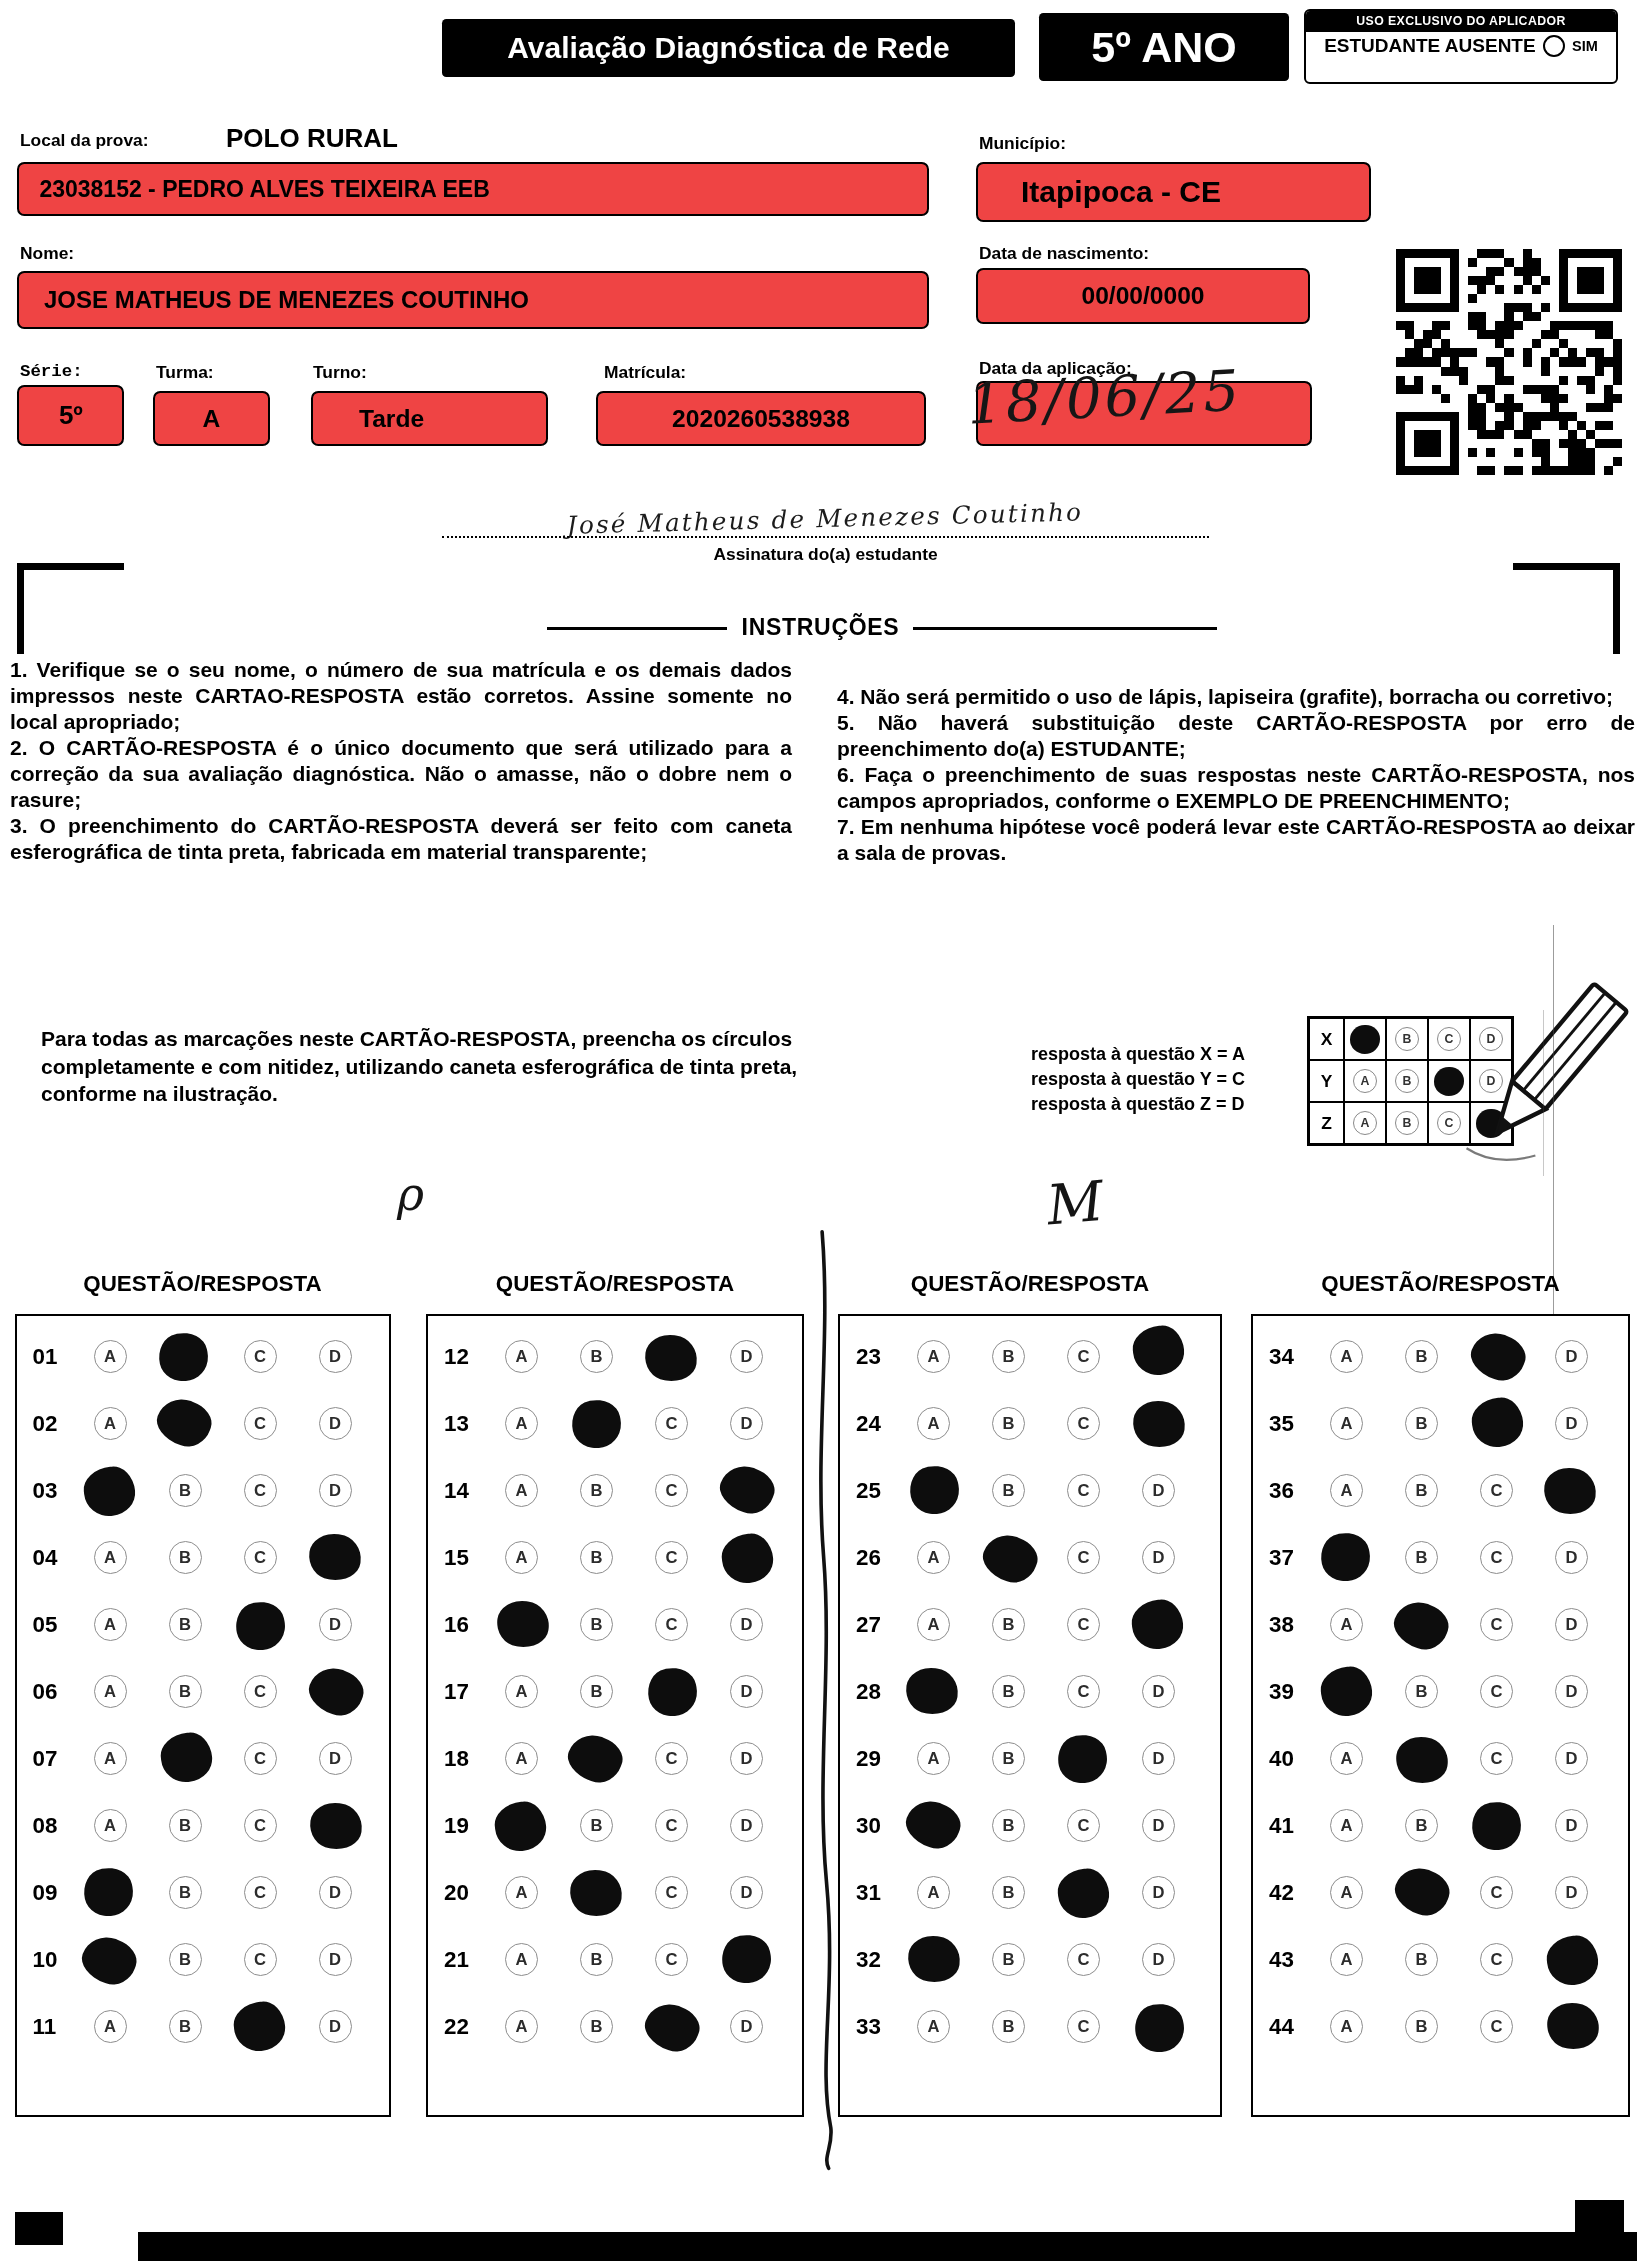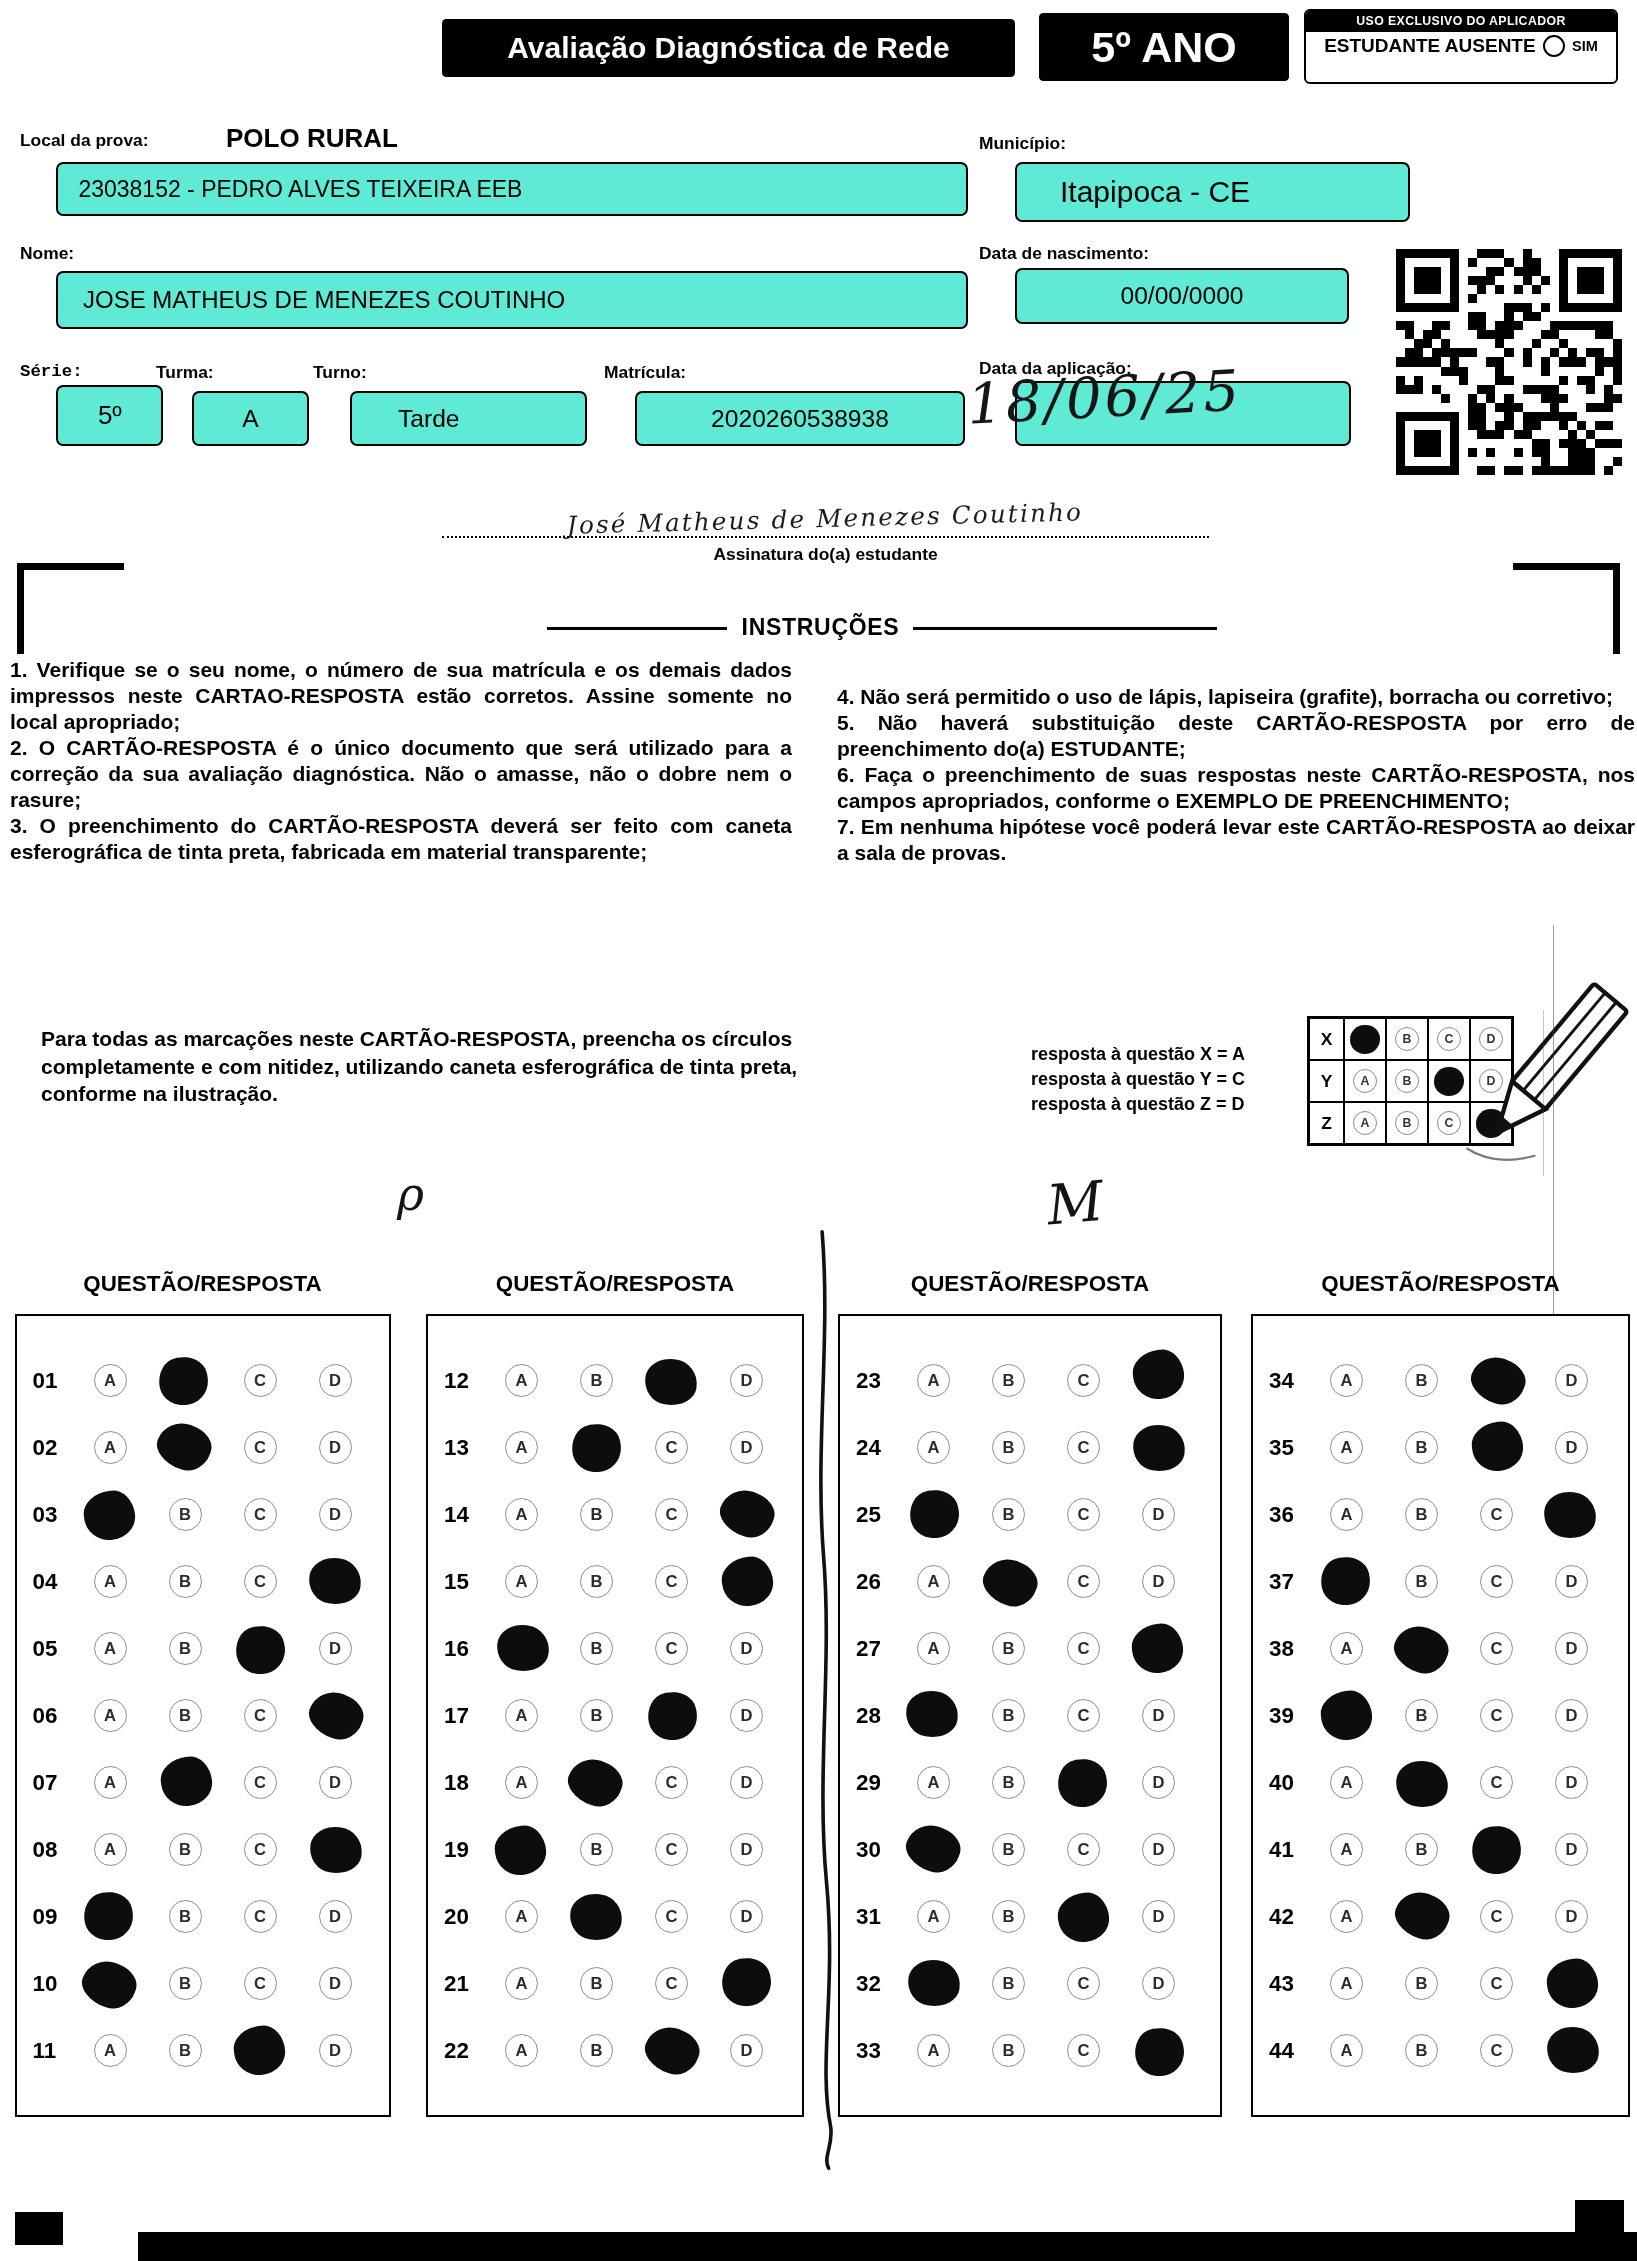--- a/index.html
+++ b/index.html
@@ -14,21 +14,21 @@
   #hdr3 { left:1039px; top:13px; width:250px; height:68px; font-size:43px; }
   .applicator { position:absolute; left:1304px; top:8.7px; width:314px; height:75px; border:2.9px solid #000; border-radius:5.8px; background:#fff; overflow:hidden; }
   .applicator .strip { background:#000; color:#fff; font-size:12.3px; font-weight:bold; text-align:center; padding:3.6px 0; letter-spacing:0.4px; }
   .applicator .arow { display:flex; align-items:center; justify-content:center; gap:7.2px; padding:3px 0 0 0; font-weight:bold; font-size:19px; }
   .circle-sm { width:22px; height:22px; border:2.2px solid #000; border-radius:50%; display:inline-block; }
   .sim { font-size:14.5px; font-weight:bold; }
 
   
   .lbl { position:absolute; font-size:17.4px; font-weight:bold; }
   .bigval { position:absolute; font-size:26px; font-weight:bold; }
-  .fbox { position:absolute; border:2.9px solid #000; border-radius:7.2px; background:#5eead4; display:flex; align-items:center; font-weight:normal; font-size:24px;margin-left:39px; }
+  .fbox { position:absolute; border:2.9px solid #000; border-radius:7.2px; background:#ef4444; display:flex; align-items:center; font-weight:bold; font-size:24px; }
   .fbox.center { justify-content:center; }
   #box-school   { left:17.4px;  top:162px; width:912px; height:54px; padding-left:20px; font-size:23px; }
   #box-municipio{ left:976px;top:162px; width:395px;  height:60px; padding-left:43px; font-size:30px; }
   #box-nome     { left:17.4px;  top:271px; width:912px; height:58px; padding-left:24.6px; }
   #box-nasc     { left:976px;top:268px; width:334px;  height:56px; font-size:24.6px; }
   #box-serie    { left:17.4px;  top:385px; width:107px;  height:61px; font-size:26px; }
   #box-turma    { left:153px; top:391px; width:117px;  height:55px; font-size:24.6px; }
   #box-turno    { left:311px; top:391px; width:237px;  height:55px; padding-left:46px; font-size:24.6px; }
   #box-matric   { left:596px; top:391px; width:330px;  height:55px; font-size:24.6px; }
   #box-aplic    { left:976px;top:381px; width:336px;  height:65px; }
@@ -71,21 +71,21 @@
   .fold { position:absolute; width:1.4px; background:#4a4a4a; opacity:.55; }
   #fold1 { left:1553px; top:925px; height:405px; }
   #fold2 { left:1543px; top:1010px; height:166px; opacity:.3; }
 
   
   .qheader { position:absolute; top:1271px; font-size:22.4px; font-weight:bold; text-align:center; }
   #qh1 { left:14.5px;  width:376px; }
   #qh2 { left:426px; width:378px; }
   #qh3 { left:838px;width:384px; }
   #qh4 { left:1251px;width:379px; }
-  .qbox { position:absolute; top:1314px; height:803px; border:2.2px solid #000; background:#fff; display:flex; flex-direction:column; justify-content:center; padding:7.2px 0; }
+  .qbox { position:absolute; top:1314px; height:803px; border:2.2px solid #000; background:#fff; display:flex; flex-direction:column; justify-content:flex-start; padding:7.2px 0; }
   #qbox1 { left:14.5px;  width:376px; }
   #qbox2 { left:426px; width:378px; }
   #qbox3 { left:838px;width:384px; }
   #qbox4 { left:1251px;width:379px; }
   .qrow { display:flex; align-items:center; height:67px; }
   .qnum { width:56px; padding-left:16px; font-weight:bold; font-size:22.4px; }
   .slot { width:75px; display:flex; align-items:center; justify-content:center; }
   .ring { width:33px; height:33px; border:1.4px solid #8d8d8d; border-radius:50%; display:flex; align-items:center; justify-content:center; font-size:16.6px; font-weight:600; color:#2c2c2c; background:#fff; }
   .blob { width:52px; height:46px; background:#0d0d0d; }
   .blob.v0 { border-radius:52% 48% 55% 45%/48% 55% 45% 55%; transform:rotate(8deg); }

